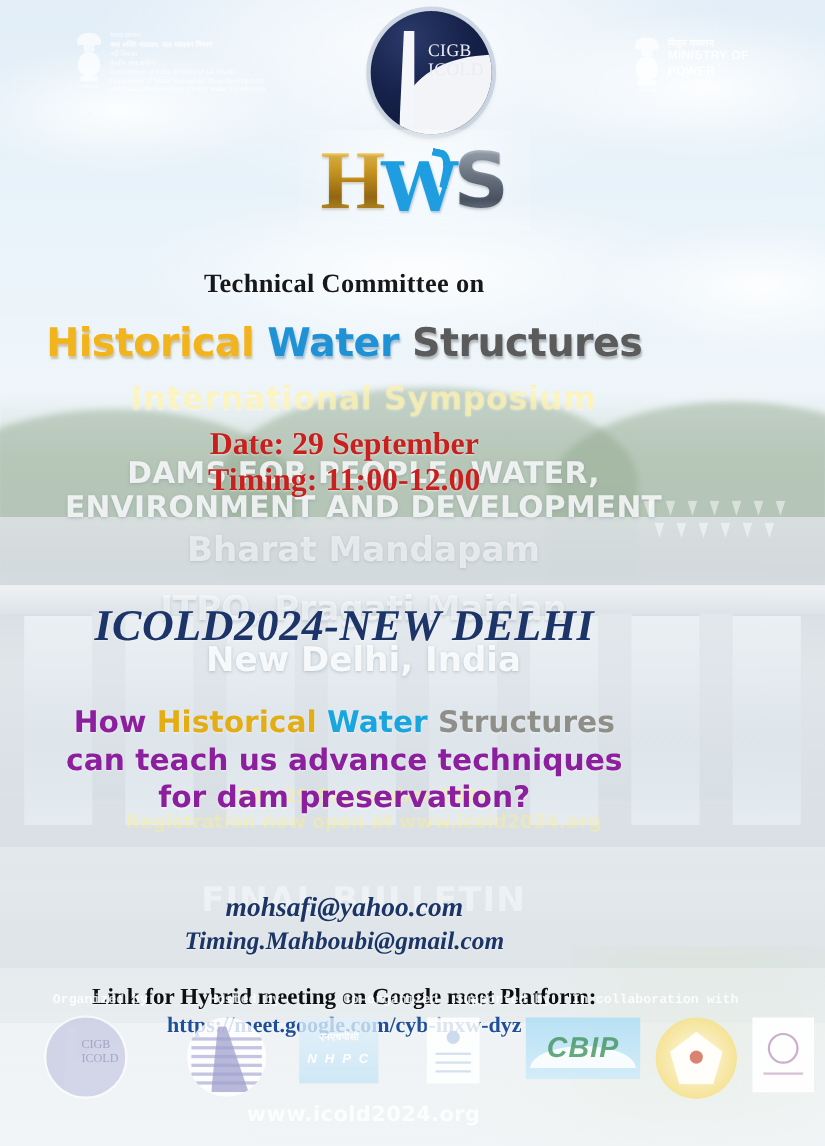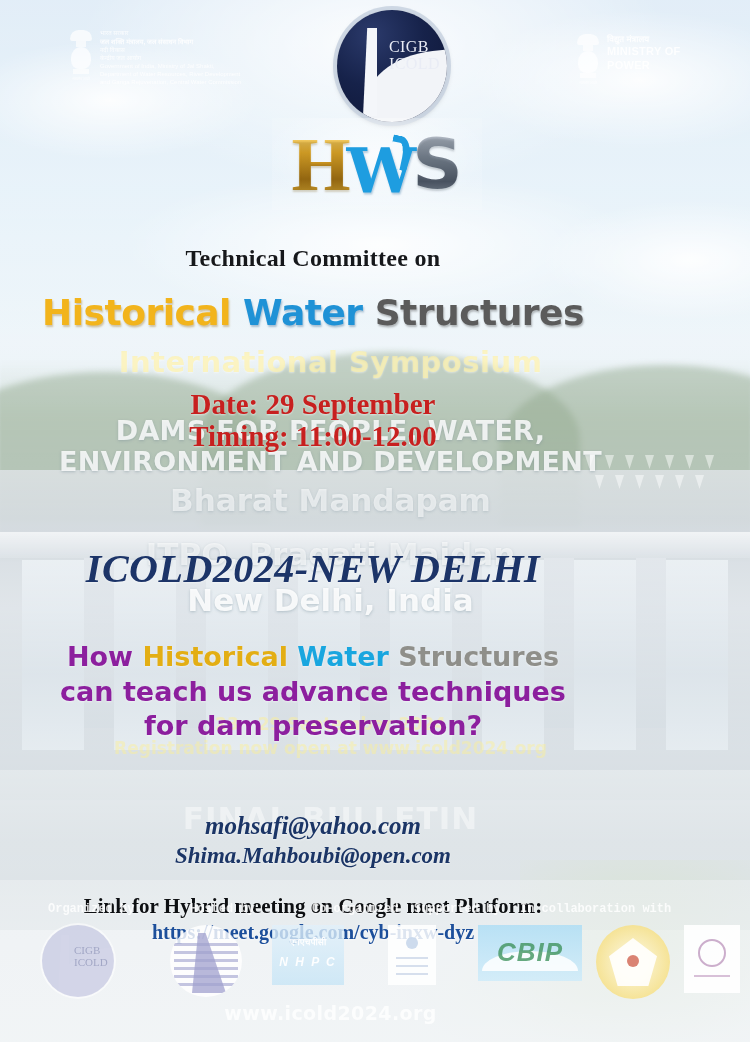--- a/index.html
+++ b/index.html
@@ -447,21 +447,21 @@
   <div class="fg date-line">Date: 29 September</div>
   <div class="fg timing-line">Timing: 11:00-12.00</div>
 
   <div class="fg ws2">ICOLD2024-NEW DELHI</div>
 
   <div class="fg question">
     <span class="pur">How </span><span class="gold">Historical</span><span class="cyan"> Water</span><span class="grey"> Structures</span><span class="pur"> can teach us advance techniques for dam preservation?</span>
   </div>
 
   <div class="fg email1">mohsafi@yahoo.com</div>
-  <div class="fg email2">Shima.Mahboubi@open.com</div>
+  <div class="fg email2">Timing.Mahboubi@gmail.com</div>
 
   <div class="fg meet-label">Link for Hybrid meeting on Google meet Platform:</div>
   <div class="fg meet-link">https://meet.google.com/cyb-inxw-dyz</div>
 
   <div class="sponsor-labels">
     <span class="sl-org">Organized by</span>
     <span class="sl-host">Hosted by</span>
     <span class="sl-co">Co-organized</span>
     <span class="sl-sup">Supported by</span>
     <span class="sl-col">In collaboration with</span>

